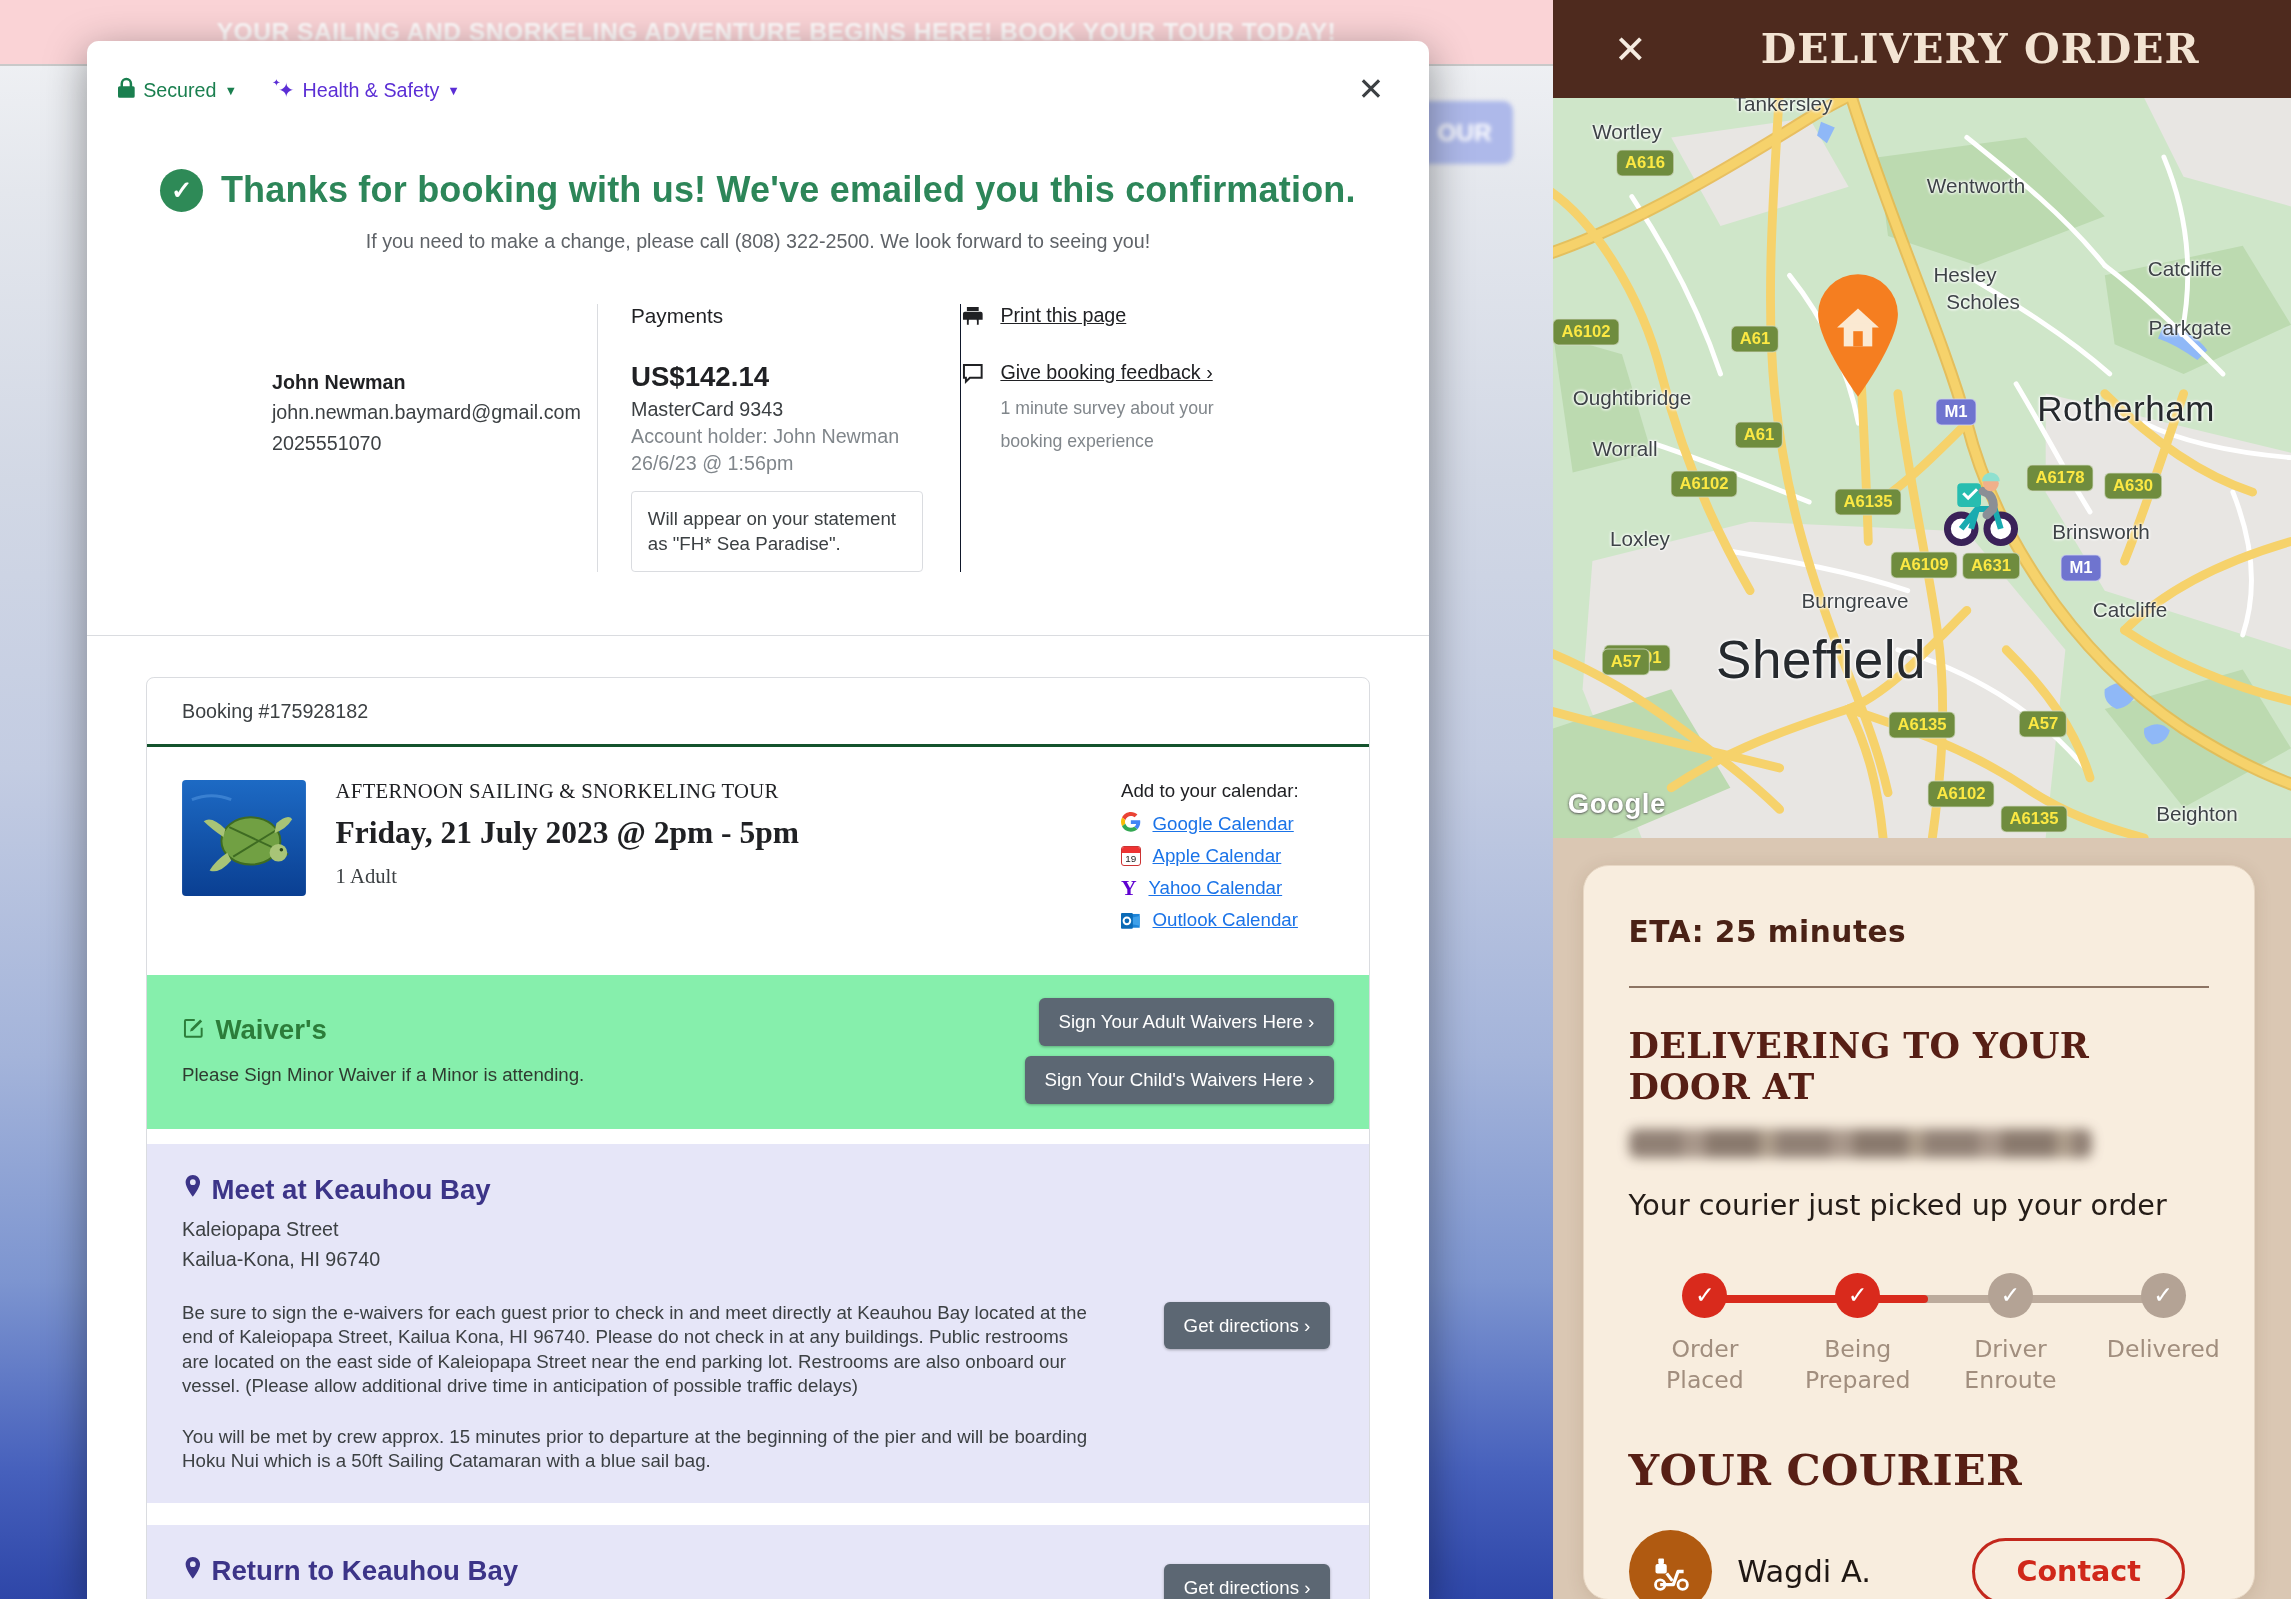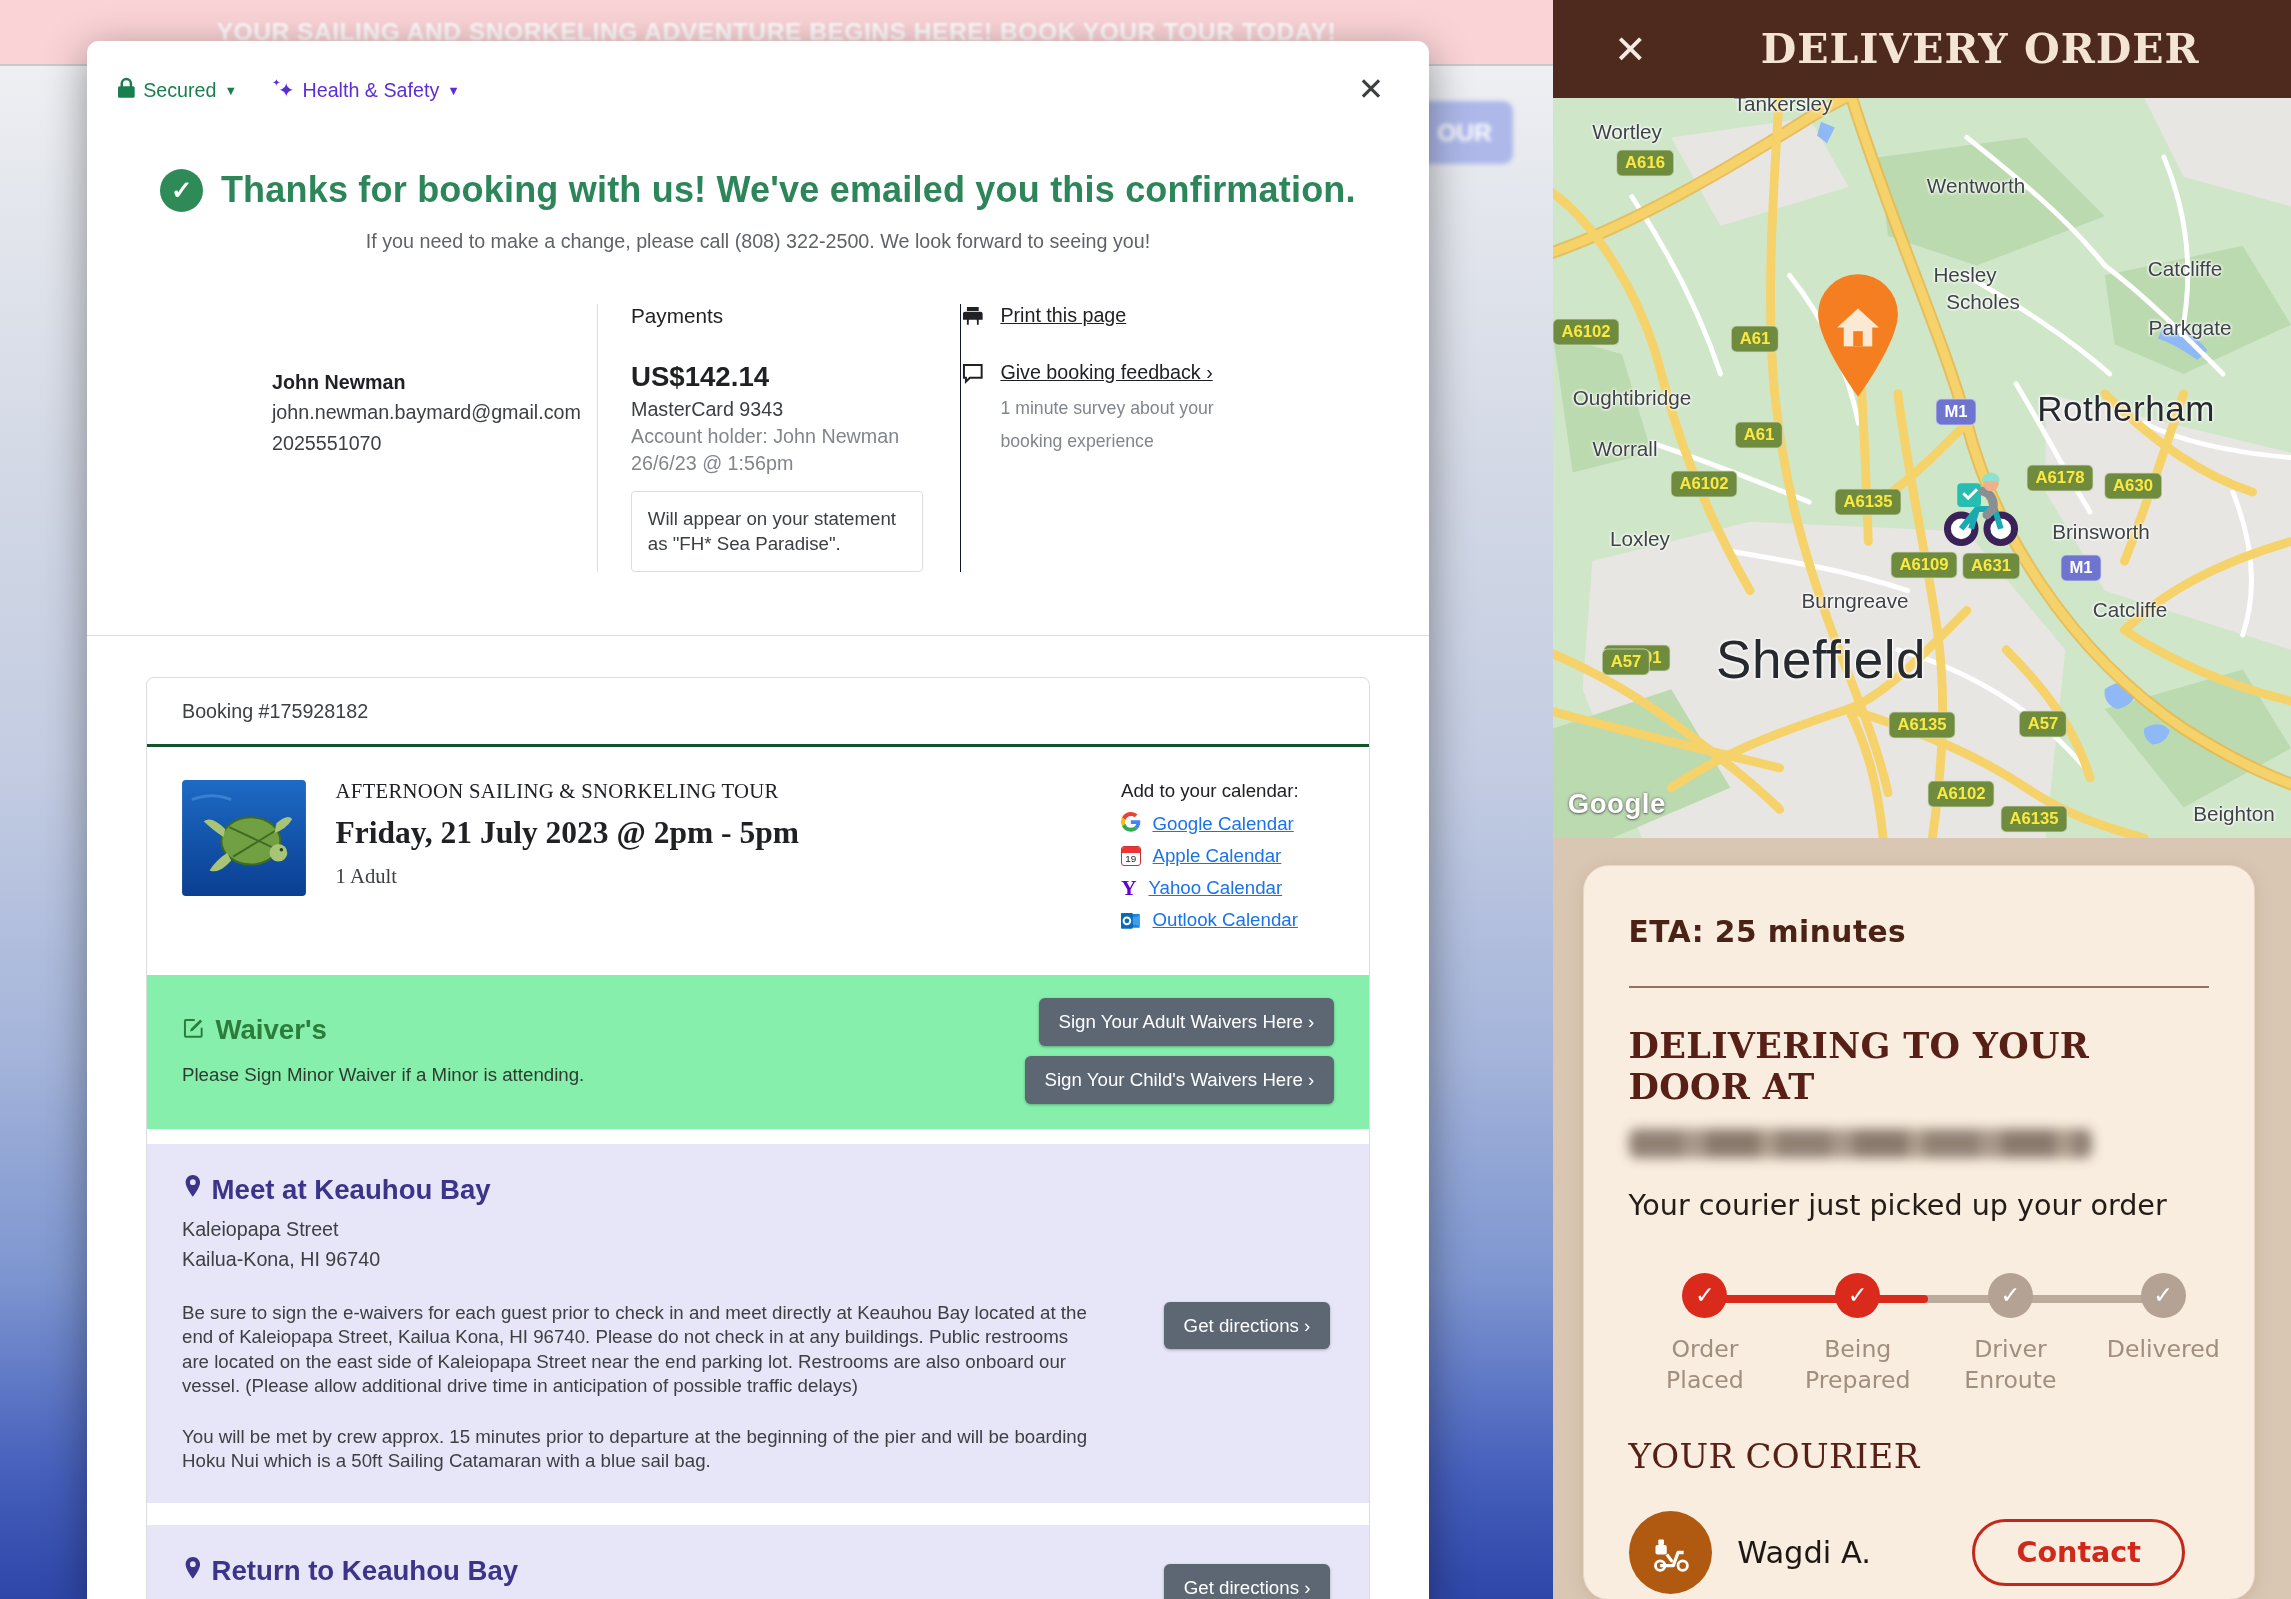--- a/index.html
+++ b/index.html
@@ -120,21 +120,21 @@
   .steps-line { position:absolute; left:77px; top:21.7px; width:458px; height:8.9px; background:#bcab9c; border-radius:4.9px; }
   .steps-line-red { position:absolute; left:77px; top:21.7px; width:222px; height:8.9px; background:#d92a1c; border-radius:4.9px; }
   .steps-row { position:absolute; left:0; top:0; display:flex; width:611px; }
   .step { width:153px; display:flex; flex-direction:column; align-items:center; }
   .step-circle { width:45px; height:45px; border-radius:50%; display:flex; align-items:center; justify-content:center;
     color:#fff; font-size:23.6px; font-weight:700; position:relative; z-index:2; }
   .step.done .step-circle { background:#d92a1c; }
   .step.pending .step-circle { background:#b4a395; }
   .step-label { margin-top:15.8px; text-align:center; color:#a18e7e; font-size:23.6px; line-height:31.5px; width:138px; }
 
-  .courier-head { margin-top:15px; color:#571f15; font-family:"DejaVu Serif", serif; font-weight:400; font-size:34px; letter-spacing:0.3px; }
+  .courier-head { margin-top:24px; color:#571f15; font-family:"DejaVu Serif", serif; font-weight:700; font-size:43px; letter-spacing:0.3px; }
   .courier-row { margin-top:35px; display:flex; align-items:center; }
   .courier-avatar { width:83px; height:83px; border-radius:50%; background:#b05a11; display:flex; align-items:center; justify-content:center; flex:0 0 auto; }
   .courier-name { margin-left:25.6px; color:#1f1713; font-size:30.5px; }
   .contact-btn { margin-left:auto; margin-right:23.6px; background:transparent; border:3px solid #c3281d; color:#d0281a;
     font-size:28.6px; font-weight:700; border-radius:39px; padding:13.8px 41px; cursor:pointer; font-family:"DejaVu Sans",sans-serif; }
 </style>
 </head>
 <body>
 
 <div class="left-page">
@@ -428,21 +428,21 @@
       <span class="map-label" style="left: 430px; top: 204px; font-size: 20.7px;">Scholes</span>
       <span class="map-label" style="left: 637px; top: 230px; font-size: 20.7px;">Parkgate</span>
       <span class="map-label" style="left: 79px; top: 300px; font-size: 20.7px;">Oughtibridge</span>
       <span class="map-label big" style="left: 573px; top: 311px; font-size: 35px;">Rotherham</span>
       <span class="map-label" style="left: 72px; top: 351px; font-size: 20.7px;">Worrall</span>
       <span class="map-label" style="left: 87px; top: 441px; font-size: 20.7px;">Loxley</span>
       <span class="map-label" style="left: 548px; top: 434px; font-size: 20.7px;">Brinsworth</span>
       <span class="map-label" style="left: 302px; top: 503px; font-size: 20.7px;">Burngreave</span>
       <span class="map-label" style="left: 577px; top: 512px; font-size: 20.7px;">Catcliffe</span>
       <span class="map-label big" style="left: 268px; top: 561px; font-size: 53px;">Sheffield</span>
-      <span class="map-label" style="left: 681px; top: 716px; font-size: 20.7px;">Beighton</span>
+      <span class="map-label" style="left: 644px; top: 716px; font-size: 20.7px;">Beighton</span>
       <span class="badge a" style="left: 92px; top: 65px;">A616</span>
       <span class="badge a" style="left: 33px; top: 234px;">A6102</span>
       <span class="badge a" style="left: 202px; top: 241px;">A61</span>
       <span class="badge m" style="left: 403px; top: 314px;">M1</span>
       <span class="badge a" style="left: 206px; top: 337px;">A61</span>
       <span class="badge a" style="left: 151px; top: 386px;">A6102</span>
       <span class="badge a" style="left: 507px; top: 380px;">A6178</span>
       <span class="badge a" style="left: 580px; top: 388px;">A630</span>
       <span class="badge a" style="left: 315px; top: 404px;">A6135</span>
       <span class="badge a" style="left: 371px; top: 467px;">A6109</span>

